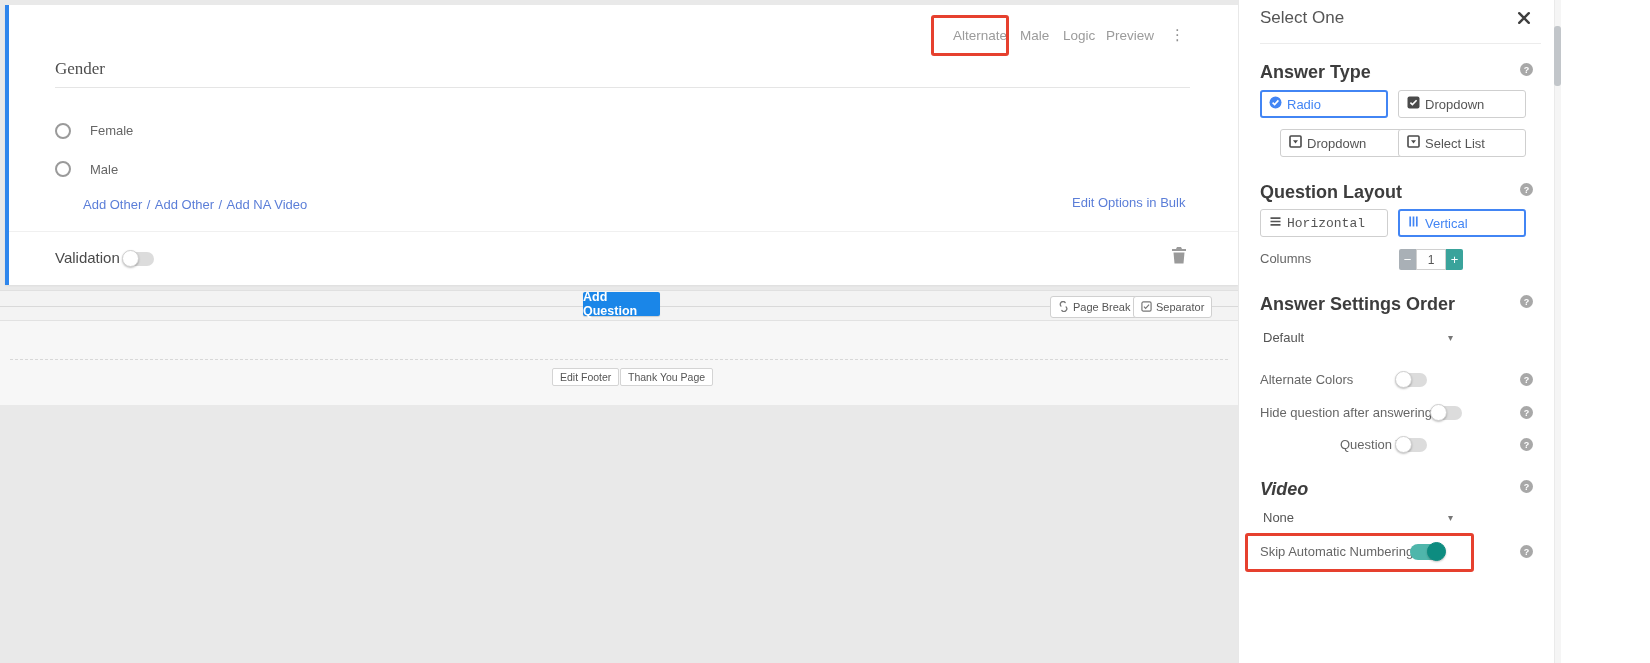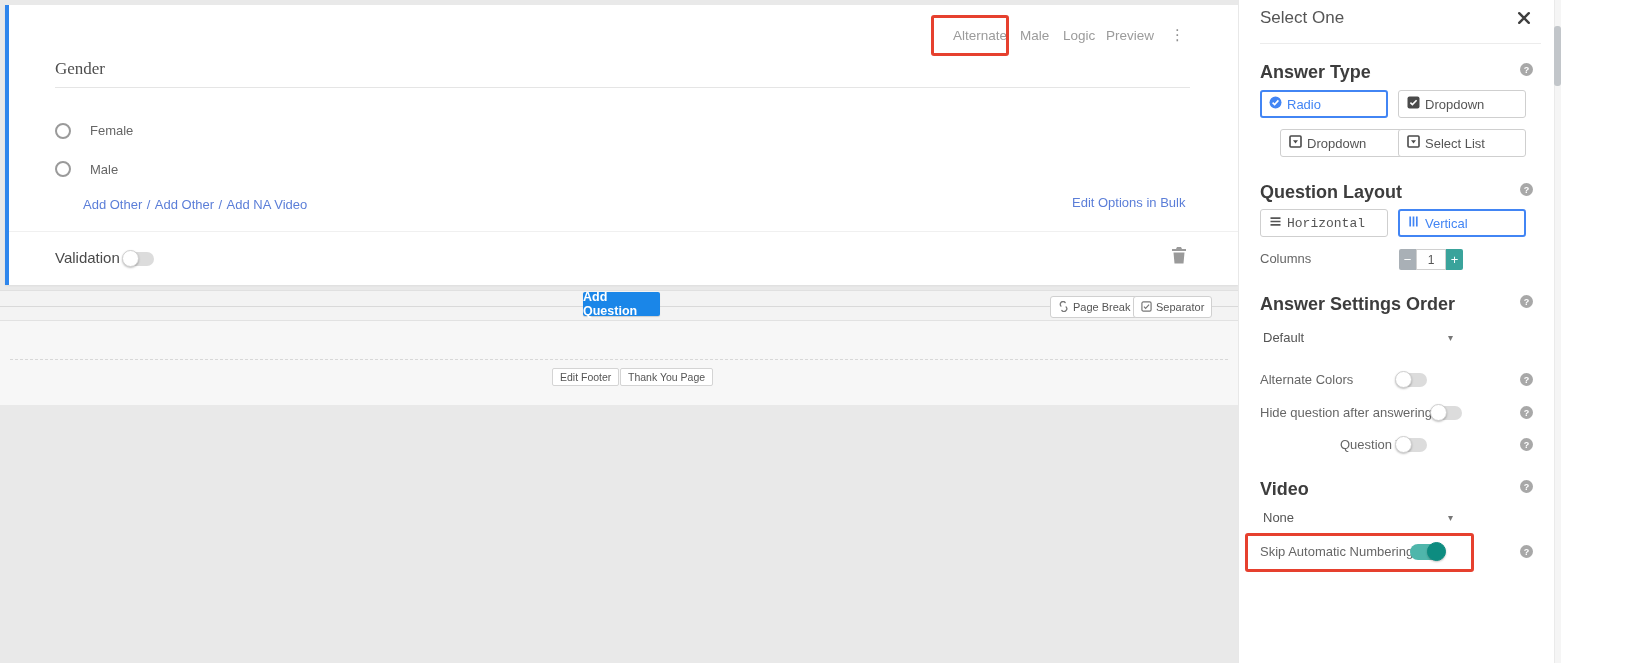--- a/index.html
+++ b/index.html
@@ -221,21 +221,21 @@
       <span class="knob"></span>
     </div>
   <span class="abs help-icon" style="left:1520px;top:406px;">?</span>
 
   <span class="abs plain-label" style="left:1304px;top:437px;margin-left:36px;">Question Tips</span>
   <div class="abs toggle" style="left:1397px;top:438px;">
       <span class="knob"></span>
     </div>
   <span class="abs help-icon" style="left:1520px;top:438px;">?</span>
 
-  <span class="abs section-label" style="left:1260px;top:479px;">Video</span>
+  <span class="abs section-label" style="left:1260px;top:479px;font-style:italic;">Video</span>
   <span class="abs help-icon" style="left:1520px;top:480px;">?</span>
   <div class="abs select-row" style="left:1263px;top:510px;width:190px;justify-content:space-between;">
     <span class="select-value">None</span>
     <span class="caret">▾</span>
   </div>
 
   <span class="abs plain-label" style="left:1260px;top:544px;">Skip Automatic Numbering</span>
   <div class="abs toggle lg on" style="left:1410px;top:544px;">
       <span class="knob"></span>
     </div>

